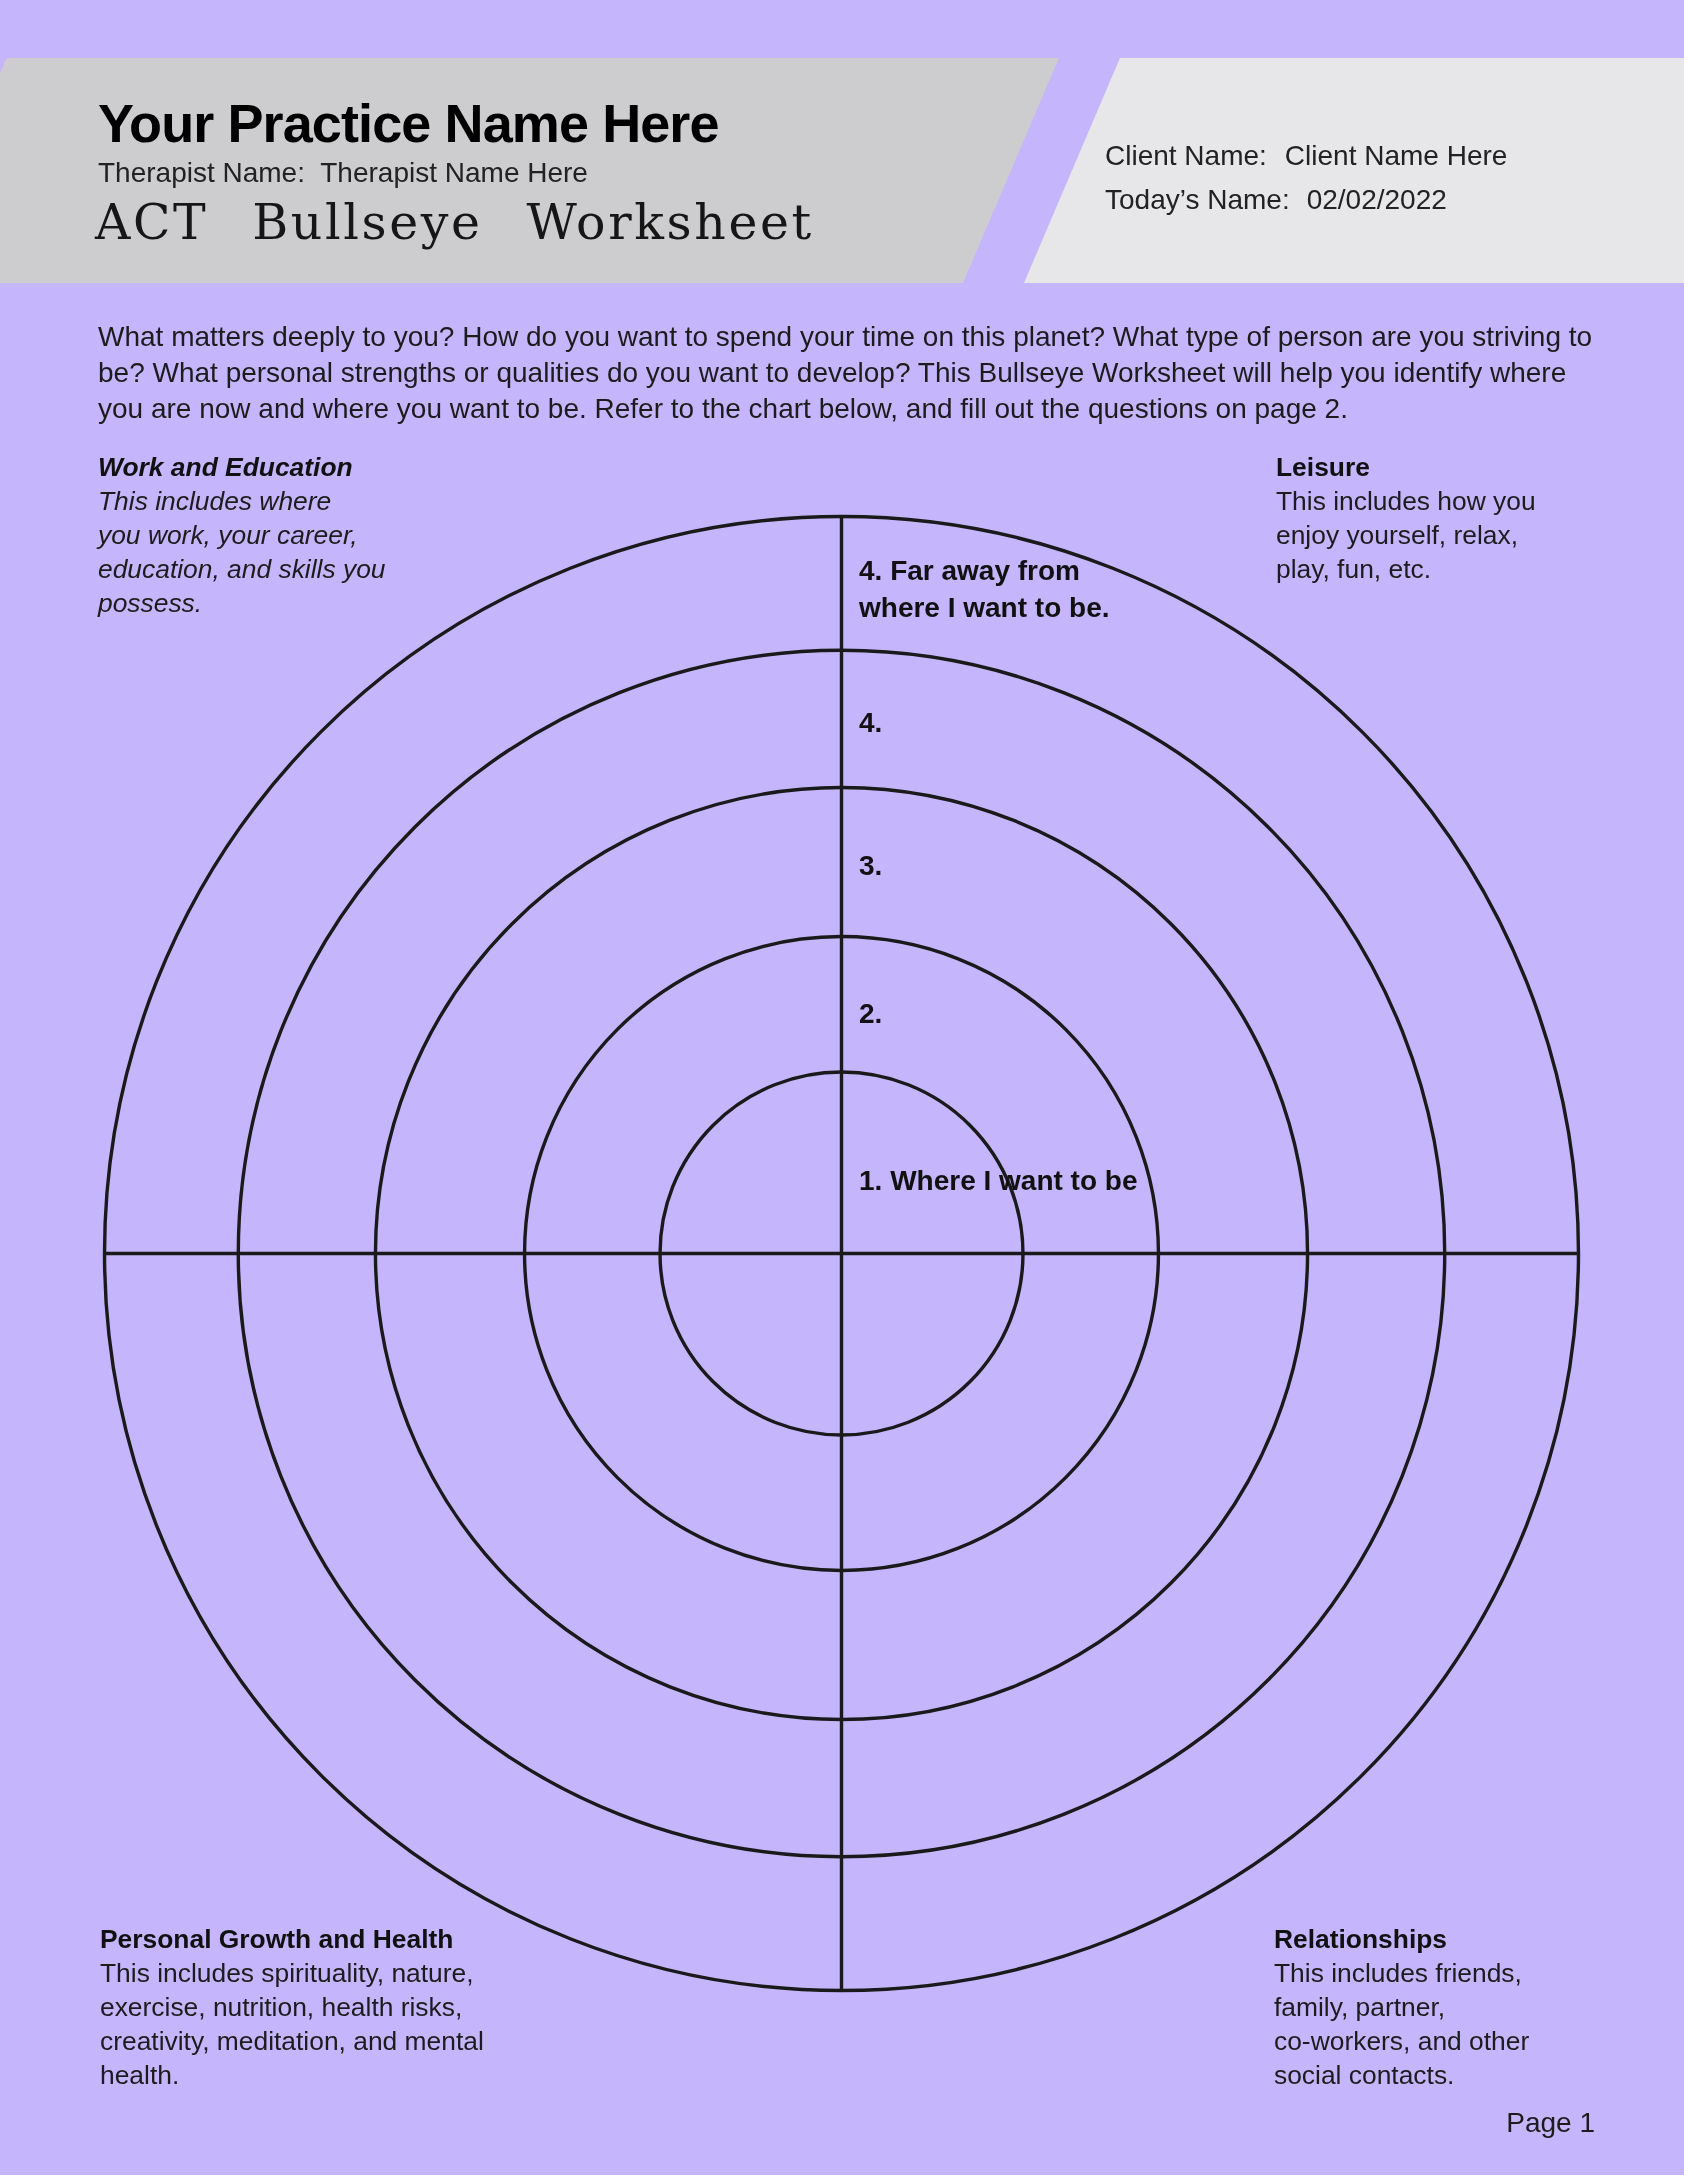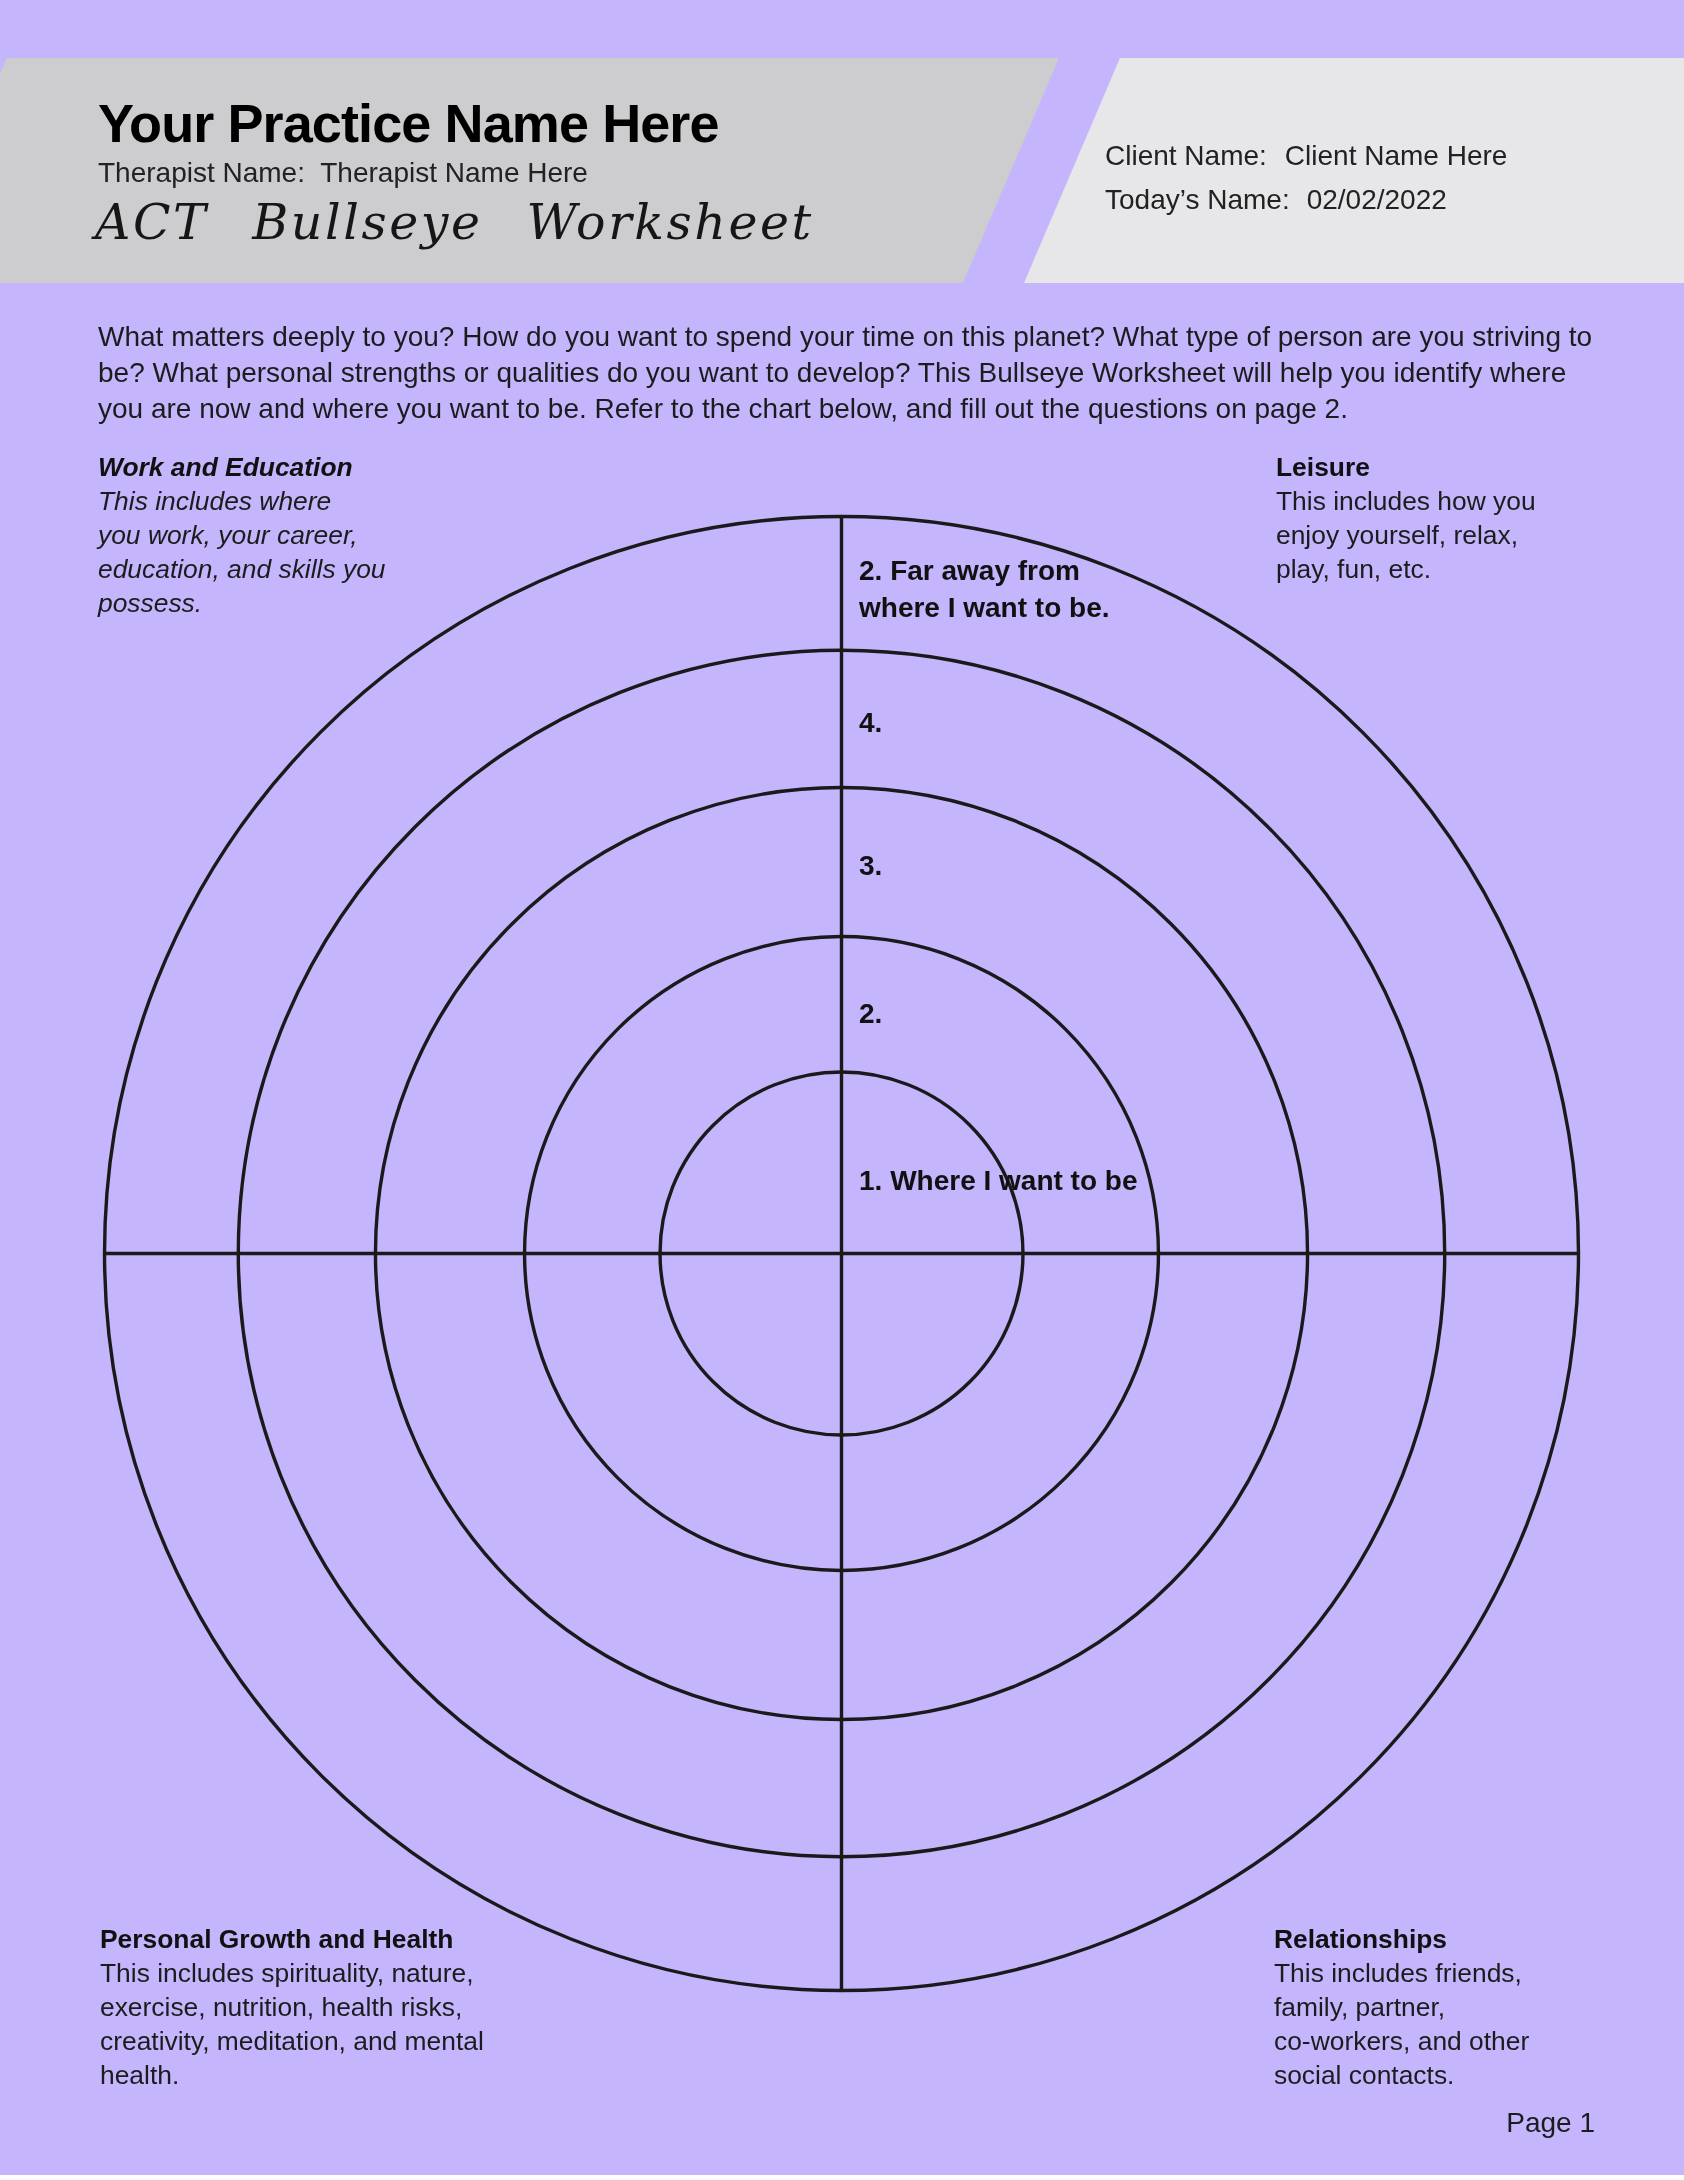--- a/index.html
+++ b/index.html
@@ -27,21 +27,21 @@
     font-size: 54px; font-weight: bold; color: #000000;
     letter-spacing: -0.9px; white-space: nowrap;
   }
   .therapist-row {
     position: absolute; left: 98px; top: 99px;
     font-size: 28px; white-space: nowrap; color: #222;
   }
   .therapist-row .value { margin-left: 15.3px; }
   .worksheet-script {
     position: absolute; left: 95px; top: 136px;
-    font-family: "DejaVu Serif", serif; font-style: italic;
+    font-family: "DejaVu Serif", serif; 
     font-size: 49px; color: #161616;
     letter-spacing: 2.6px; word-spacing: 25.6px; white-space: nowrap;
   }
   .client-row {
     position: absolute; left: 1105px; top: 82px;
     font-size: 28px; white-space: nowrap; color: #222;
   }
   .client-row .value { margin-left: 18px; }
   .date-row {
     position: absolute; left: 1105px; top: 126px;
@@ -149,21 +149,21 @@
       <circle cx="875" cy="875" r="865"></circle>
       <circle cx="875" cy="875" r="708"></circle>
       <circle cx="875" cy="875" r="547"></circle>
       <circle cx="875" cy="875" r="372"></circle>
       <circle cx="875" cy="875" r="213"></circle>
       <line x1="875" y1="10" x2="875" y2="1740"></line>
       <line x1="10" y1="875" x2="1740" y2="875"></line>
     </g>
   </svg>
 
-  <div class="ring-label" id="ring-label-5">2. Far away from
+  <div class="ring-label" id="ring-label-5">4. Far away from
 where I want to be.</div>
   <div class="ring-label" id="ring-label-4">4.</div>
   <div class="ring-label" id="ring-label-3">3.</div>
   <div class="ring-label" id="ring-label-2">2.</div>
   <div class="ring-label" id="ring-label-1">1. Where I want to be</div>
 
   <div class="page-footer">Page 1</div>
 
 </div>
 

